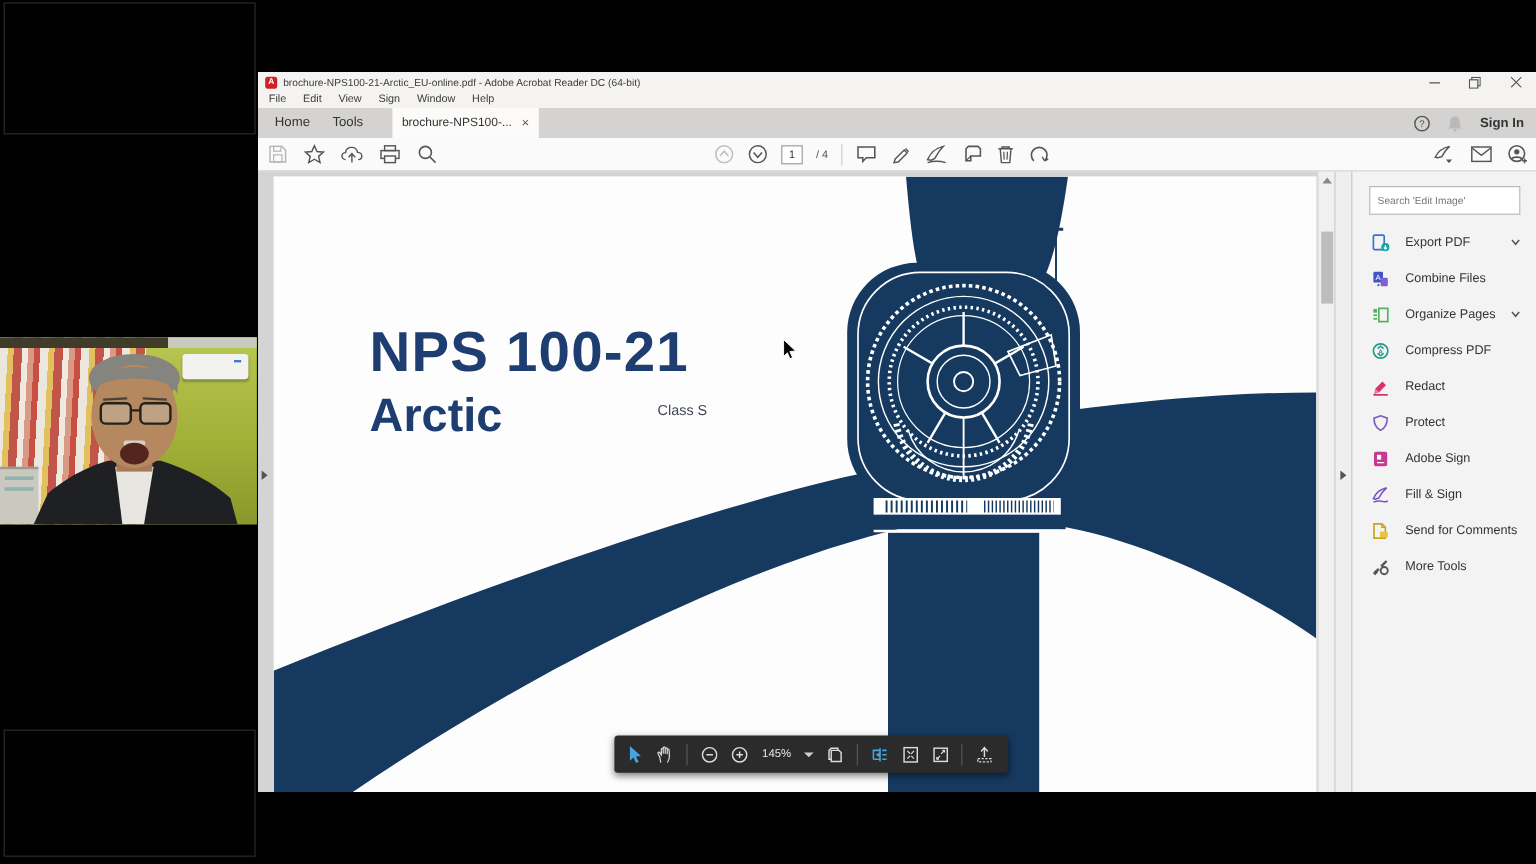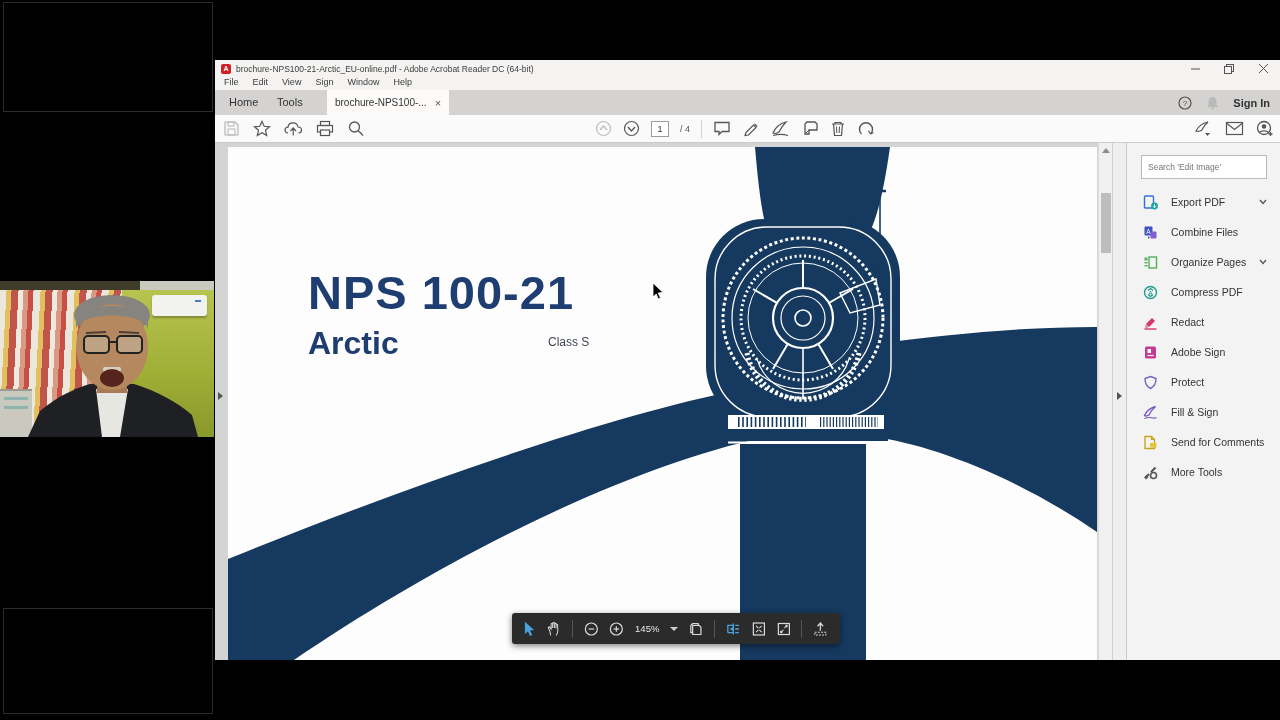--- a/index.html
+++ b/index.html
@@ -48,21 +48,21 @@
   .tb-right { right:6px; gap:12px; }
   .pagebox { width:18px; height:16px; background:#fff; border:1px solid #9d9d9d; font-size:9px; color:#333; text-align:center; line-height:15px; }
   .pagetotal { font-size:9px; color:#555; }
   .vdiv-l { width:1px; height:18px; background:#cfcfcf; }
 
   
   #content { position:absolute; left:0; top:83px; width:1065px; height:517px; background:#d4d4d4; }
   #docarea { position:absolute; left:0; top:0; width:883px; height:517px; background:#d4d4d4; overflow:hidden; }
   #page { position:absolute; left:13px; top:4px; width:869px; height:513px; background:#fdfdfd; overflow:hidden; }
   #doc-title { position:absolute; left:80px; top:118px; font-size:47px; font-weight:bold; color:#1e3d70; letter-spacing:1px; }
-  #doc-subtitle { position:absolute; left:80px; top:178px; font-size:32px; font-weight:bold; color:#1e3d70; }
+  #doc-subtitle { position:absolute; left:80px; top:178px; font-size:39px; font-weight:bold; color:#1e3d70; }
   #doc-class { position:absolute; left:320px; top:188px; font-size:12px; color:#3f4652; }
   #turbine { position:absolute; left:0; top:0; }
 
   .panel-arrow { position:absolute; width:0; height:0; border-top:4px solid transparent; border-bottom:4px solid transparent; border-left:5px solid #555; }
 
   #scrollbar { position:absolute; left:883px; top:0; width:14px; height:517px; background:#f0f0f0; border-left:1px solid #dcdcdc; }
   #sb-up { position:absolute; left:3px; top:5px; width:0; height:0; border-left:4px solid transparent; border-right:4px solid transparent; border-bottom:5px solid #8a8a8a; }
   #sb-thumb { position:absolute; left:2px; top:50px; width:10px; height:60px; background:#bdbdbd; }
   #collapse-strip { position:absolute; left:897px; top:0; width:14px; height:517px; background:#efefef; border-left:1px solid #d0d0d0; }
 
@@ -384,32 +384,32 @@
             <svg width="15" height="15" viewBox="0 0 15 15">
                 <path d="M3,9 L9,3 L12,6 L6,12 Z" fill="#d6336c"></path>
                 <path d="M2,13.5 L6,12 L3,9 Z" fill="#e57ba0"></path>
                 <line x1="1.5" y1="14" x2="13.5" y2="14" stroke="#d6336c" stroke-width="1.4"></line>
               </svg>
             <span class="lbl">Redact</span>
           </div>
 
           <div class="tp-item">
             <svg width="15" height="15" viewBox="0 0 15 15">
+                <path d="M7.5,1.5 L13,3.5 C13,8.5 11,11.8 7.5,13.5 C4,11.8 2,8.5 2,3.5 Z" fill="none" stroke="#7b61c4" stroke-width="1.4"></path>
+              </svg>
+            <span class="lbl">Protect</span>
+          </div>
+
+          <div class="tp-item">
+            <svg width="15" height="15" viewBox="0 0 15 15">
                 <rect x="2" y="1.5" width="11" height="12" rx="1.5" fill="#c73a94"></rect>
                 <rect x="4.5" y="4" width="3.5" height="4" fill="#fff"></rect>
                 <line x1="4.5" y1="10.5" x2="10.5" y2="10.5" stroke="#fff" stroke-width="1.2"></line>
               </svg>
             <span class="lbl">Adobe Sign</span>
-          </div>
-
-          <div class="tp-item">
-            <svg width="15" height="15" viewBox="0 0 15 15">
-                <path d="M7.5,1.5 L13,3.5 C13,8.5 11,11.8 7.5,13.5 C4,11.8 2,8.5 2,3.5 Z" fill="none" stroke="#7b61c4" stroke-width="1.4"></path>
-              </svg>
-            <span class="lbl">Protect</span>
           </div>
 
           <div class="tp-item">
             <svg width="15" height="15" viewBox="0 0 15 15">
                 <path d="M1.5,10.5 C4,5 7,3 12.5,1.5 C9.5,4 7.5,7 6,10 L3,11 Z" fill="none" stroke="#7a52c7" stroke-width="1.3"></path>
                 <path d="M1.5,13.5 C5,12 8,12.5 10,13 C11.5,13.4 12.5,13 13.5,12.5" fill="none" stroke="#7a52c7" stroke-width="1.2"></path>
               </svg>
             <span class="lbl">Fill &amp; Sign</span>
           </div>
 

